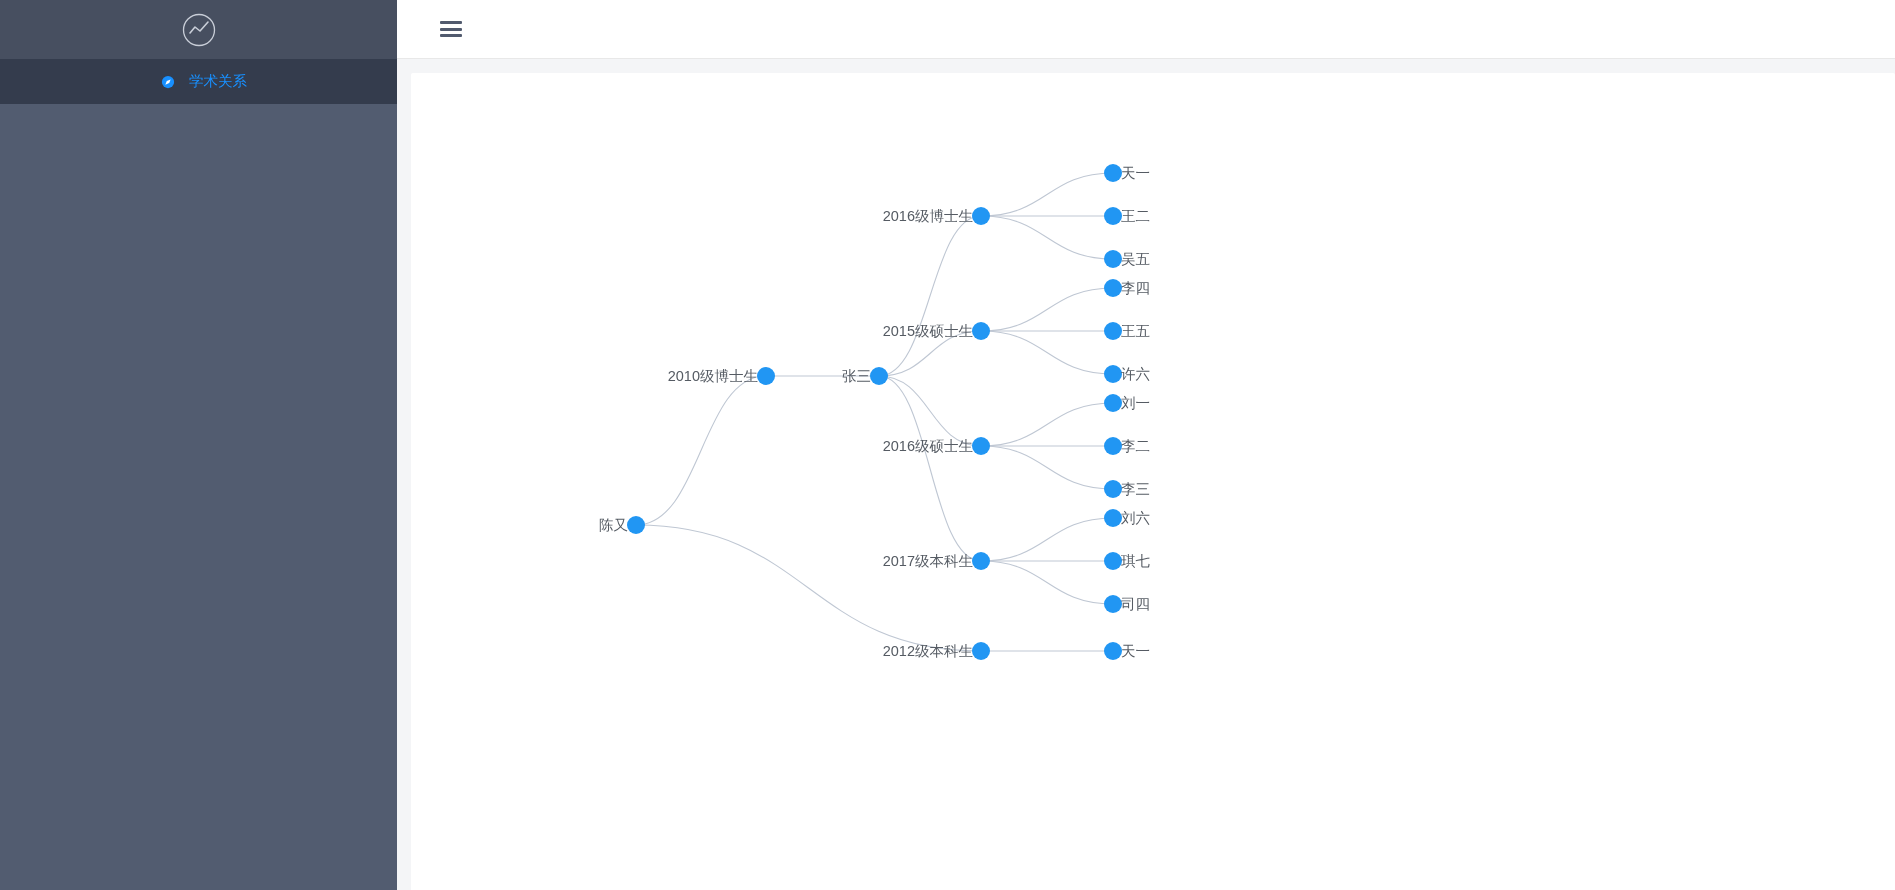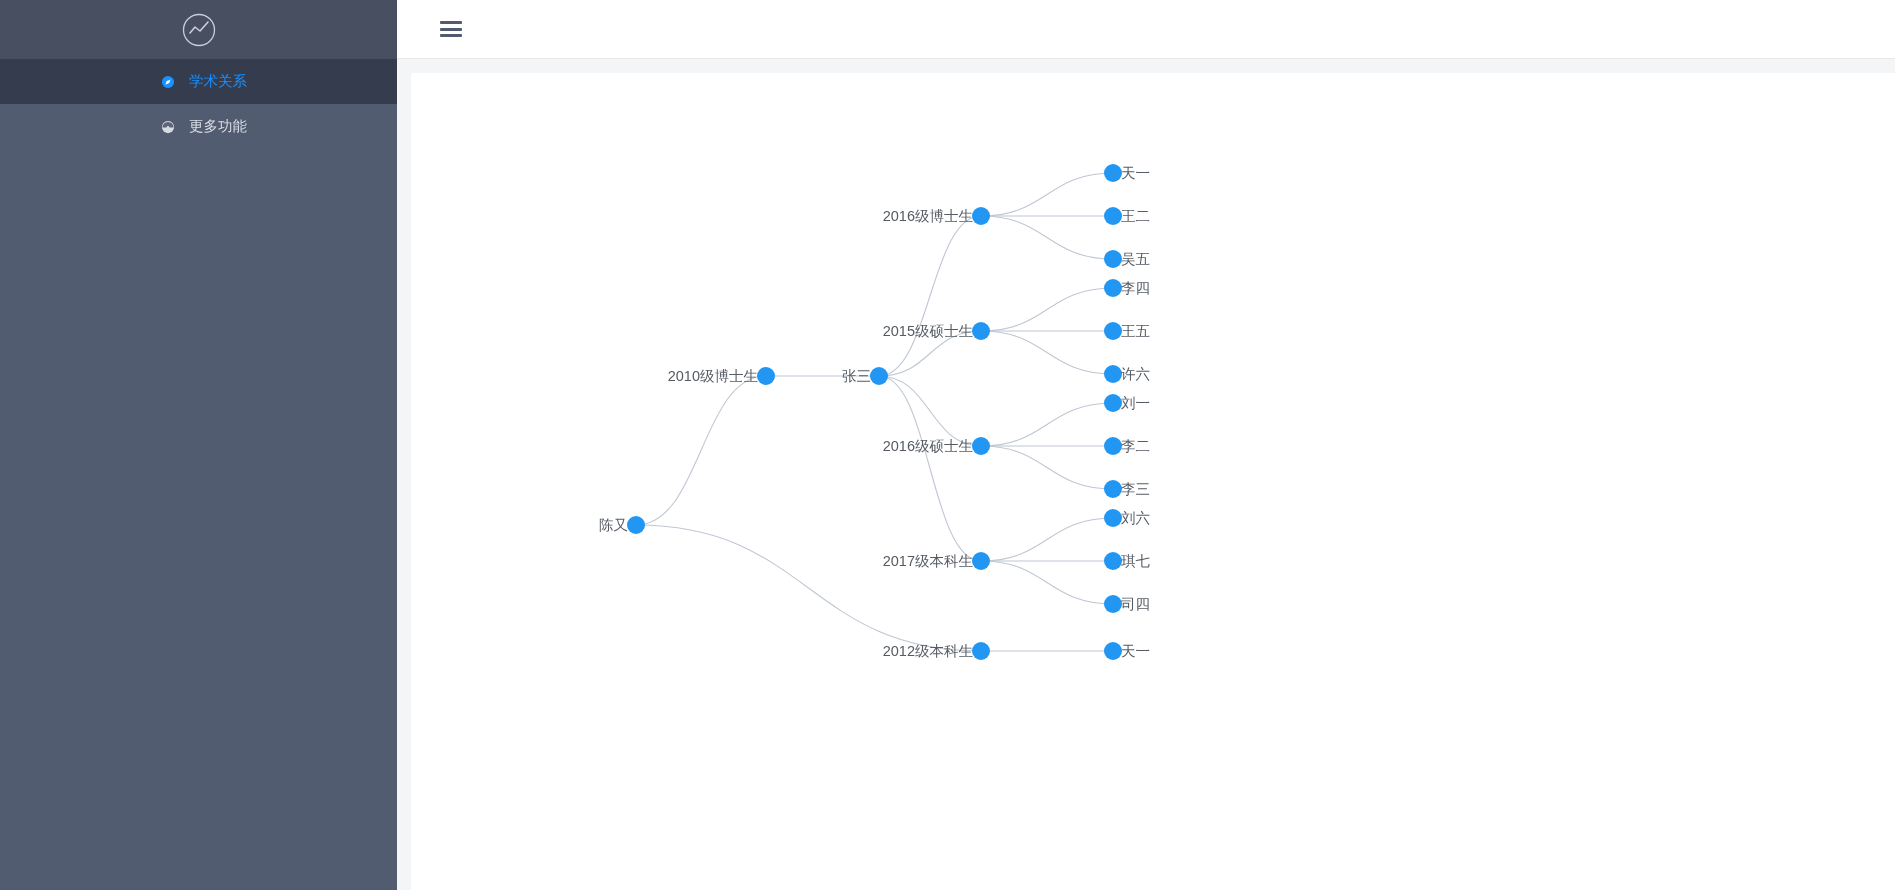--- a/index.html
+++ b/index.html
@@ -117,30 +117,20 @@
         <span class="nav-icon">
           <svg width="14" height="14" viewBox="0 0 16 16">
             <circle cx="8" cy="8" r="7" fill="#1890ff"></circle>
             <path d="M11 5 L6.6 6.9 L5 11 L9.4 9.1 Z" fill="#ffffff"></path>
           </svg>
         </span>
         <span>学术关系</span>
       </div>
 
 
-      <div class="nav-item">
-        <span class="nav-icon">
-          <svg width="14" height="14" viewBox="0 0 16 16">
-            <circle cx="8" cy="8" r="7" fill="#d6dae2"></circle>
-            <path d="M1.6 8.6 a6.4 6.4 0 0 1 12.8 0 Z" fill="#5b6478"></path>
-            <circle cx="8" cy="8.4" r="1.5" fill="#d6dae2"></circle>
-          </svg>
-        </span>
-        <span>更多功能</span>
-      </div>
 
     </nav>
   </aside>
 
   <section class="main">
 
     <header class="topbar">
       <div class="hamburger">
         <span></span>
         <span></span>

